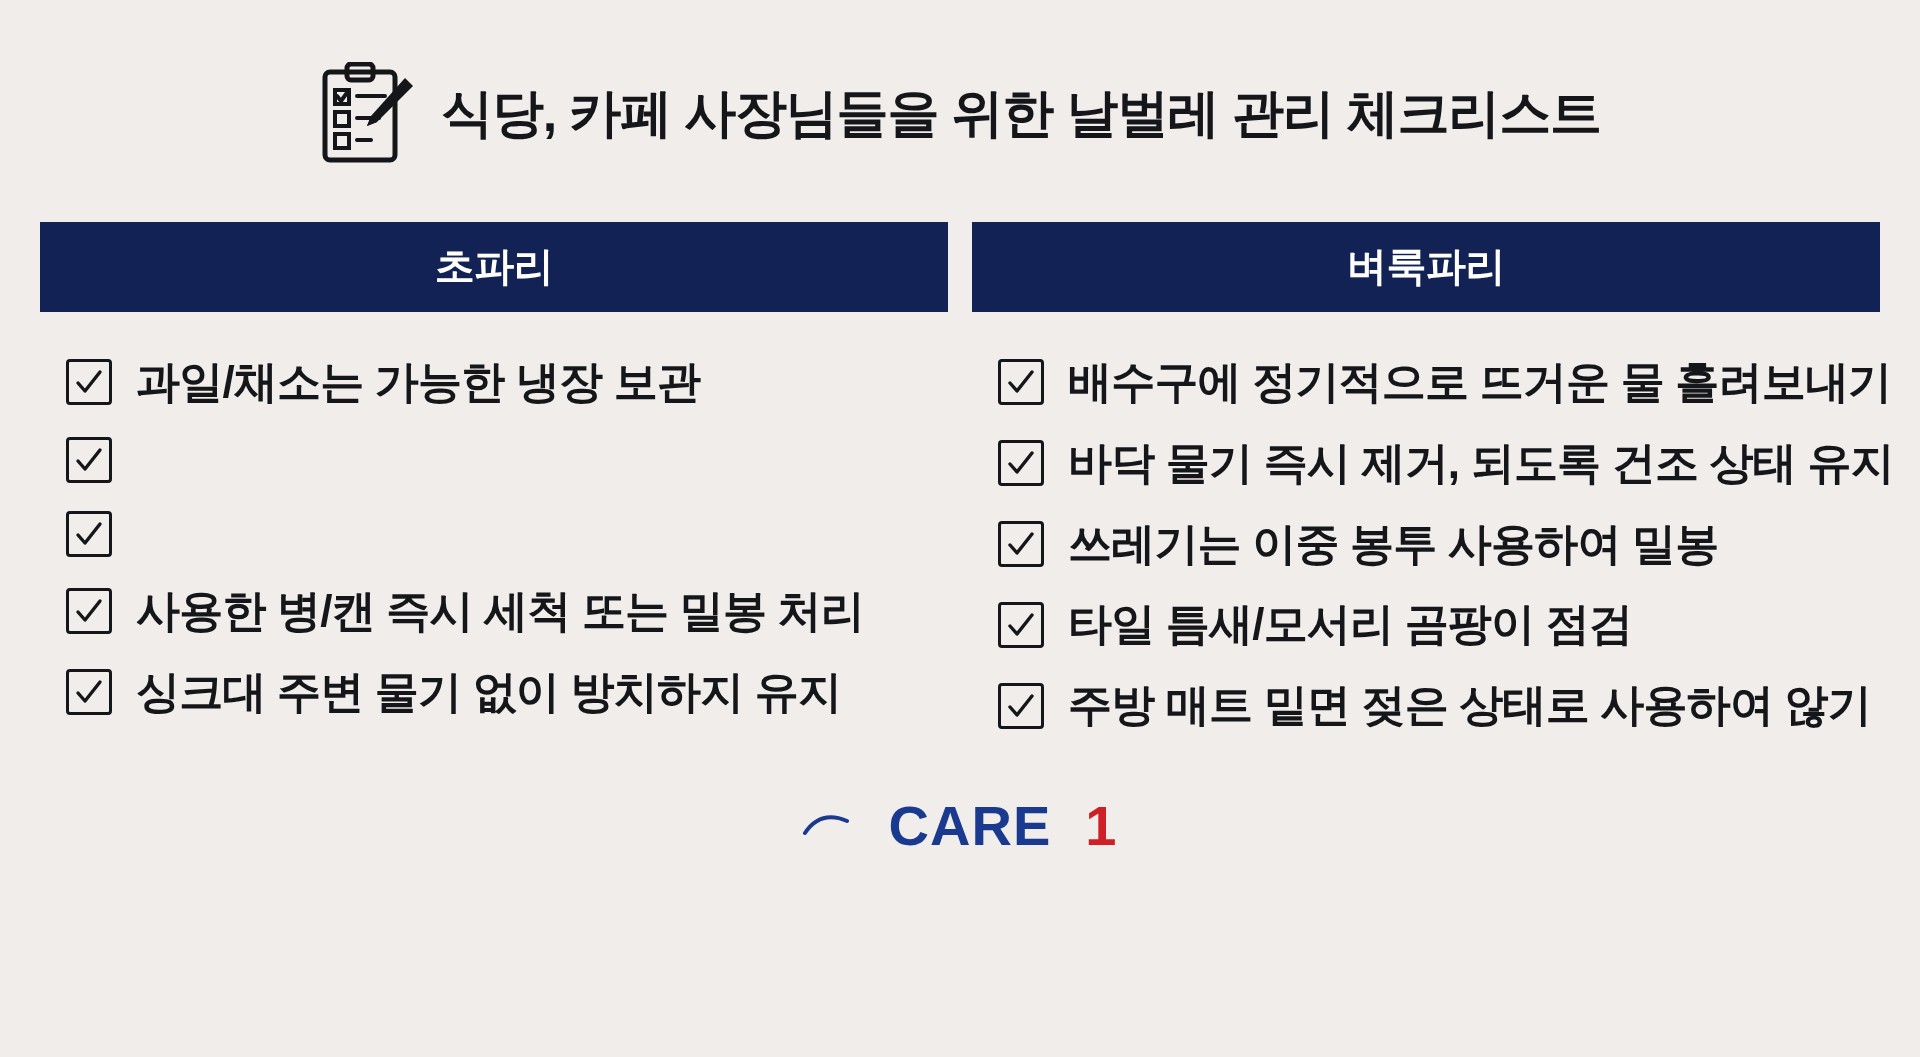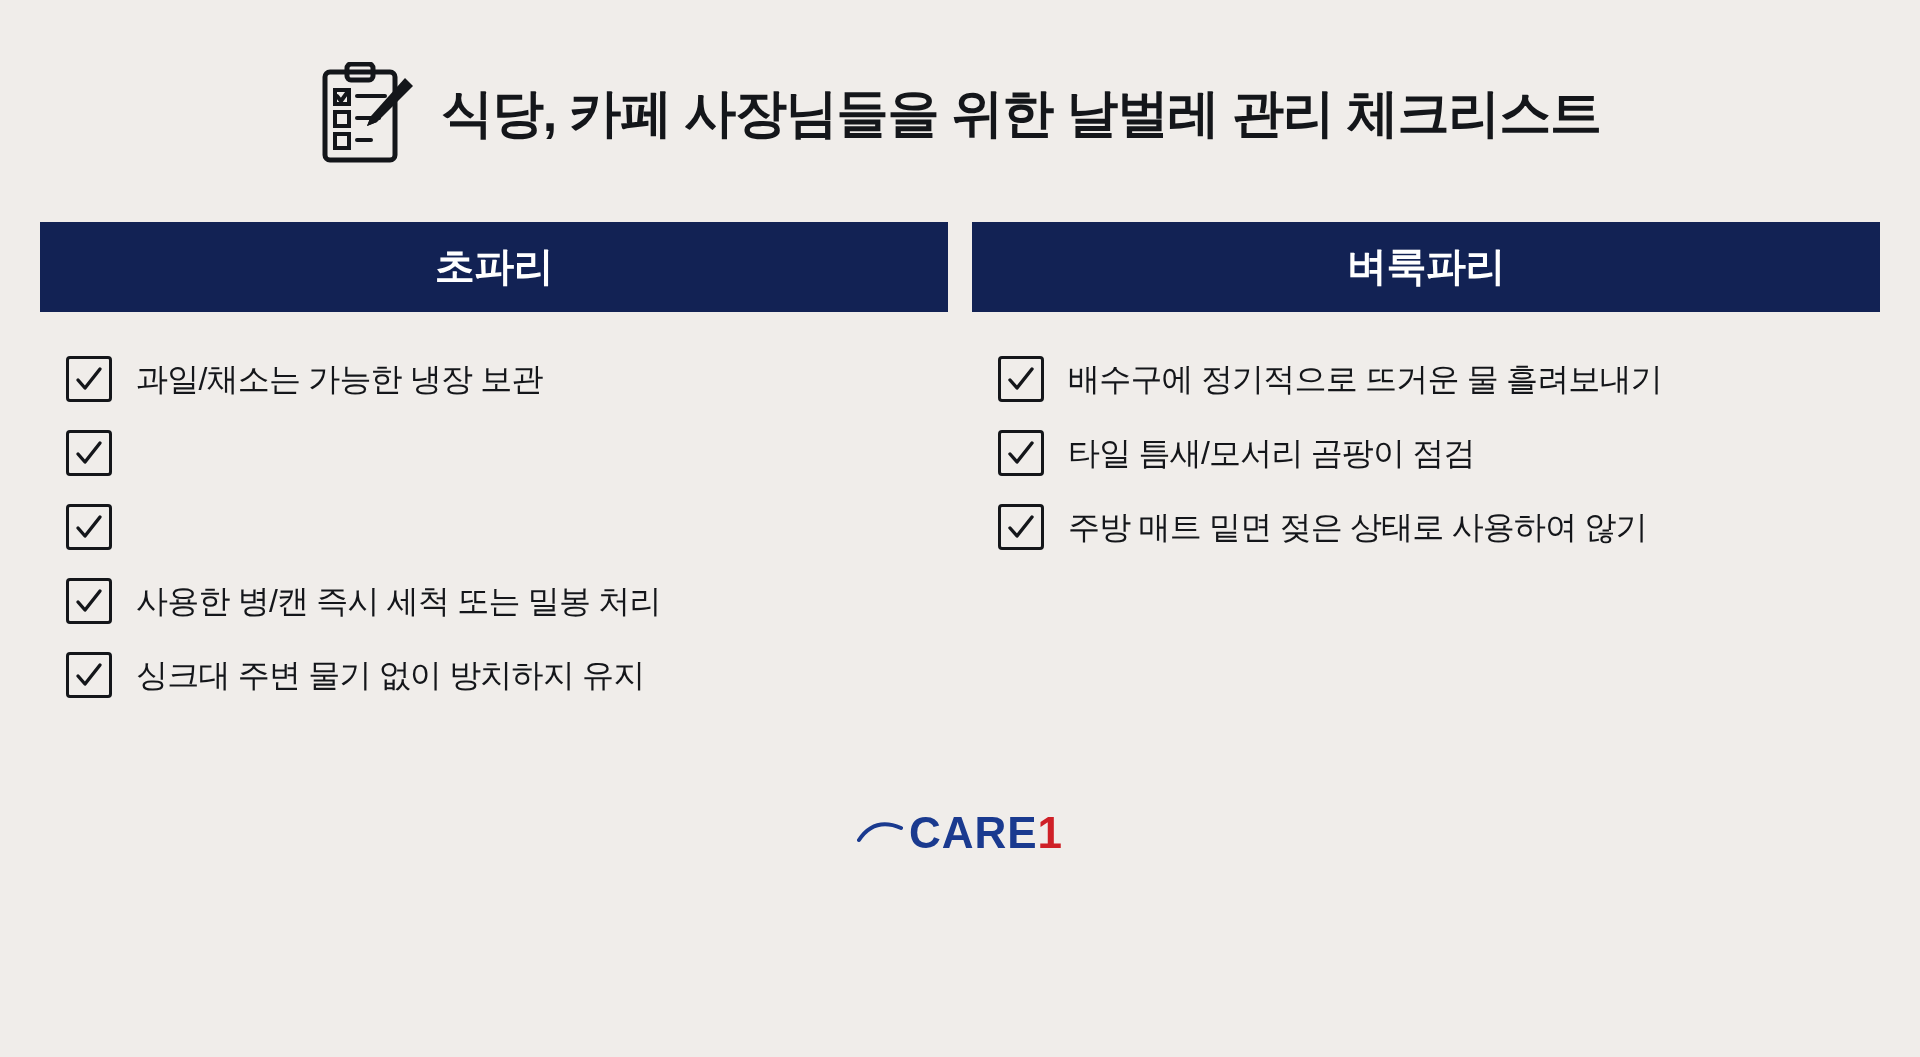--- a/index.html
+++ b/index.html
@@ -98,43 +98,44 @@
   .checkbox svg {
     position: absolute;
     left: 50%;
     top: 50%;
     transform: translate(-50%, -50%);
     width: 32px;
     height: 32px;
   }
 
   .item-label {
-    font-size: 32px;
-    font-weight: 400;
+    font-size: 44px;
+    font-weight: 700;
     color: #14161a;
     letter-spacing: -0.8px;
     line-height: 1.2;
     white-space: nowrap;
   }
 
   
   .footer {
     margin-top: auto;
     display: flex;
     justify-content: center;
     align-items: center;
     padding-bottom: 48px;
   }
 
   .brand {
     display: flex;
     align-items: flex-start;
-    font-size: 44px;
+    font-size: 56px;
     font-weight: 700;
     letter-spacing: 1px;
+    gap: 34px;
   }
 
   .brand .brand-care { color: #1a3a8f; }
   .brand .brand-one  { color: #cf2027; }
 
   .brand-swoosh {
     width: 46px;
     height: 26px;
     margin-right: 6px;
     align-self: center;
@@ -218,20 +219,36 @@
               </svg>
           </span>
           <span class="item-label">배수구에 정기적으로 뜨거운 물 흘려보내기</span>
         </li>
         <li class="item">
           <span class="checkbox">
             <svg viewBox="0 0 32 32">
                 <path d="M5 17 l7 8 l15 -19" fill="none" stroke="#14161a" stroke-width="3.4" stroke-linecap="round" stroke-linejoin="round"></path>
               </svg>
           </span>
+          <span class="item-label">바닥 물기 즉시 제거, 되도록 건조 상태 유지</span>
+        </li>
+        <li class="item">
+          <span class="checkbox">
+            <svg viewBox="0 0 32 32">
+                <path d="M5 17 l7 8 l15 -19" fill="none" stroke="#14161a" stroke-width="3.4" stroke-linecap="round" stroke-linejoin="round"></path>
+              </svg>
+          </span>
+          <span class="item-label">쓰레기는 이중 봉투 사용하여 밀봉</span>
+        </li>
+        <li class="item">
+          <span class="checkbox">
+            <svg viewBox="0 0 32 32">
+                <path d="M5 17 l7 8 l15 -19" fill="none" stroke="#14161a" stroke-width="3.4" stroke-linecap="round" stroke-linejoin="round"></path>
+              </svg>
+          </span>
           <span class="item-label">타일 틈새/모서리 곰팡이 점검</span>
         </li>
         <li class="item">
           <span class="checkbox">
             <svg viewBox="0 0 32 32">
                 <path d="M5 17 l7 8 l15 -19" fill="none" stroke="#14161a" stroke-width="3.4" stroke-linecap="round" stroke-linejoin="round"></path>
               </svg>
           </span>
           <span class="item-label">주방 매트 밑면 젖은 상태로 사용하여 않기</span>
         </li>

